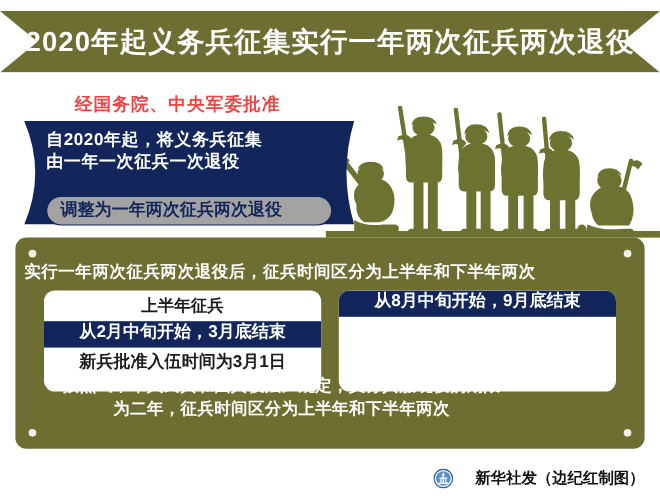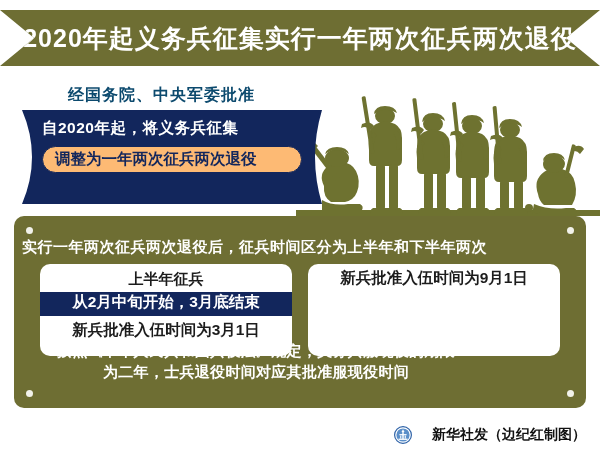--- a/index.html
+++ b/index.html
@@ -21,41 +21,41 @@
     display:flex;align-items:center;justify-content:center;
   }
   .ribbon-title{
     color:#ffffff;font-size:25px;font-weight:bold;letter-spacing:1px;
     white-space:nowrap;line-height:1;
   }
 
   
   .approval{
     position:absolute;left:34px;top:85px;width:255px;
-    text-align:center;color:#0c4a6e;font-size:16px;font-weight:bold;
+    text-align:center;color:#ef4444;font-size:16px;font-weight:bold;
     letter-spacing:1px;white-space:nowrap;
   }
 
   
   .soldiers{position:absolute;left:296px;top:82px;width:304px;height:136px;}
 
   
   .navy-wrap{position:absolute;left:22px;top:110px;width:300px;height:94px;}
   .navy-shape{position:absolute;inset:0;}
   .navy-content{
     position:absolute;left:20px;top:4px;width:260px;height:86px;
     display:flex;flex-direction:column;justify-content:flex-start;
   }
   .navy-line{
     color:#fff;font-size:15.5px;font-weight:bold;white-space:nowrap;
     line-height:20px;letter-spacing:0.5px;
   }
   .navy-line.l1{margin-top:4px;}
   .pill{
-    margin-top:8px;background:#fdba74;border:1.6px solid #12265c;
+    margin-top:20px;background:#a3a3a3;border:1.6px solid #12265c;
     border-radius:14px;padding:2px 12px 3px 12px;
     color:#12265c;font-size:15.5px;font-weight:bold;white-space:nowrap;line-height:20px;
   }
 
   
   .plaque{
     position:absolute;left:14px;top:216px;width:572px;height:192px;
     background:#6e6e33;border-radius:10px;
   }
   .rivet{position:absolute;width:7px;height:7px;border-radius:50%;background:#f2f2ea;}
@@ -194,46 +194,47 @@
       </g>
     </svg>
   </div>
 
   <div class="navy-wrap">
     <svg class="navy-shape" width="300" height="94" viewBox="0 0 300 94" aria-hidden="true">
       <path d="M0 0 L300 0 Q286 47 300 94 L0 94 Q20 47 0 0 Z" fill="#12265c"></path>
     </svg>
     <div class="navy-content">
       <div class="navy-line l1">自2020年起，将义务兵征集</div>
+      <div class="navy-line">由一年一次征兵一次退役</div>
       <div class="pill">调整为一年两次征兵两次退役</div>
     </div>
   </div>
 
   <div class="plaque">
     <span class="rivet tl"></span>
     <span class="rivet tr"></span>
     <span class="rivet bl"></span>
     <span class="rivet br"></span>
 
     <div class="plaque-head">实行一年两次征兵两次退役后，征兵时间区分为上半年和下半年两次</div>
 
     <div class="cards">
       <div class="card">
         <div class="card-title">上半年征兵</div>
         <div class="card-band">从2月中旬开始，3月底结束</div>
         <div class="card-foot">新兵批准入伍时间为3月1日</div>
       </div>
       <div class="card">
-        <div class="card-foot">新兵批准入伍时间为9月1日</div>
+        <div class="card-band">从8月中旬开始，9月底结束</div>
       </div>
     </div>
 
     <div class="plaque-note">
       <span>按照《中华人民共和国兵役法》规定，义务兵服现役的期限</span>
-      <span>为二年，士兵退役时间对应其批准服现役时间</span>
+      <span>为二年，征兵时间区分为上半年和下半年两次</span>
     </div>
   </div>
 
   <div class="credit">
     <svg width="18" height="18" viewBox="0 0 18 18">
       <circle cx="9" cy="9" r="8.4" fill="#ffffff" stroke="#2f63a8" stroke-width="1.2"></circle>
       <circle cx="9" cy="9" r="6.6" fill="#5b8fc9"></circle>
       <path d="M9 3.3 l1.5 2.6 l-3 0 z" fill="#ffffff"></path>
       <rect x="8.3" y="5.6" width="1.4" height="7.4" fill="#ffffff"></rect>
       <rect x="5.4" y="8.1" width="7.2" height="1.2" fill="#ffffff"></rect>

